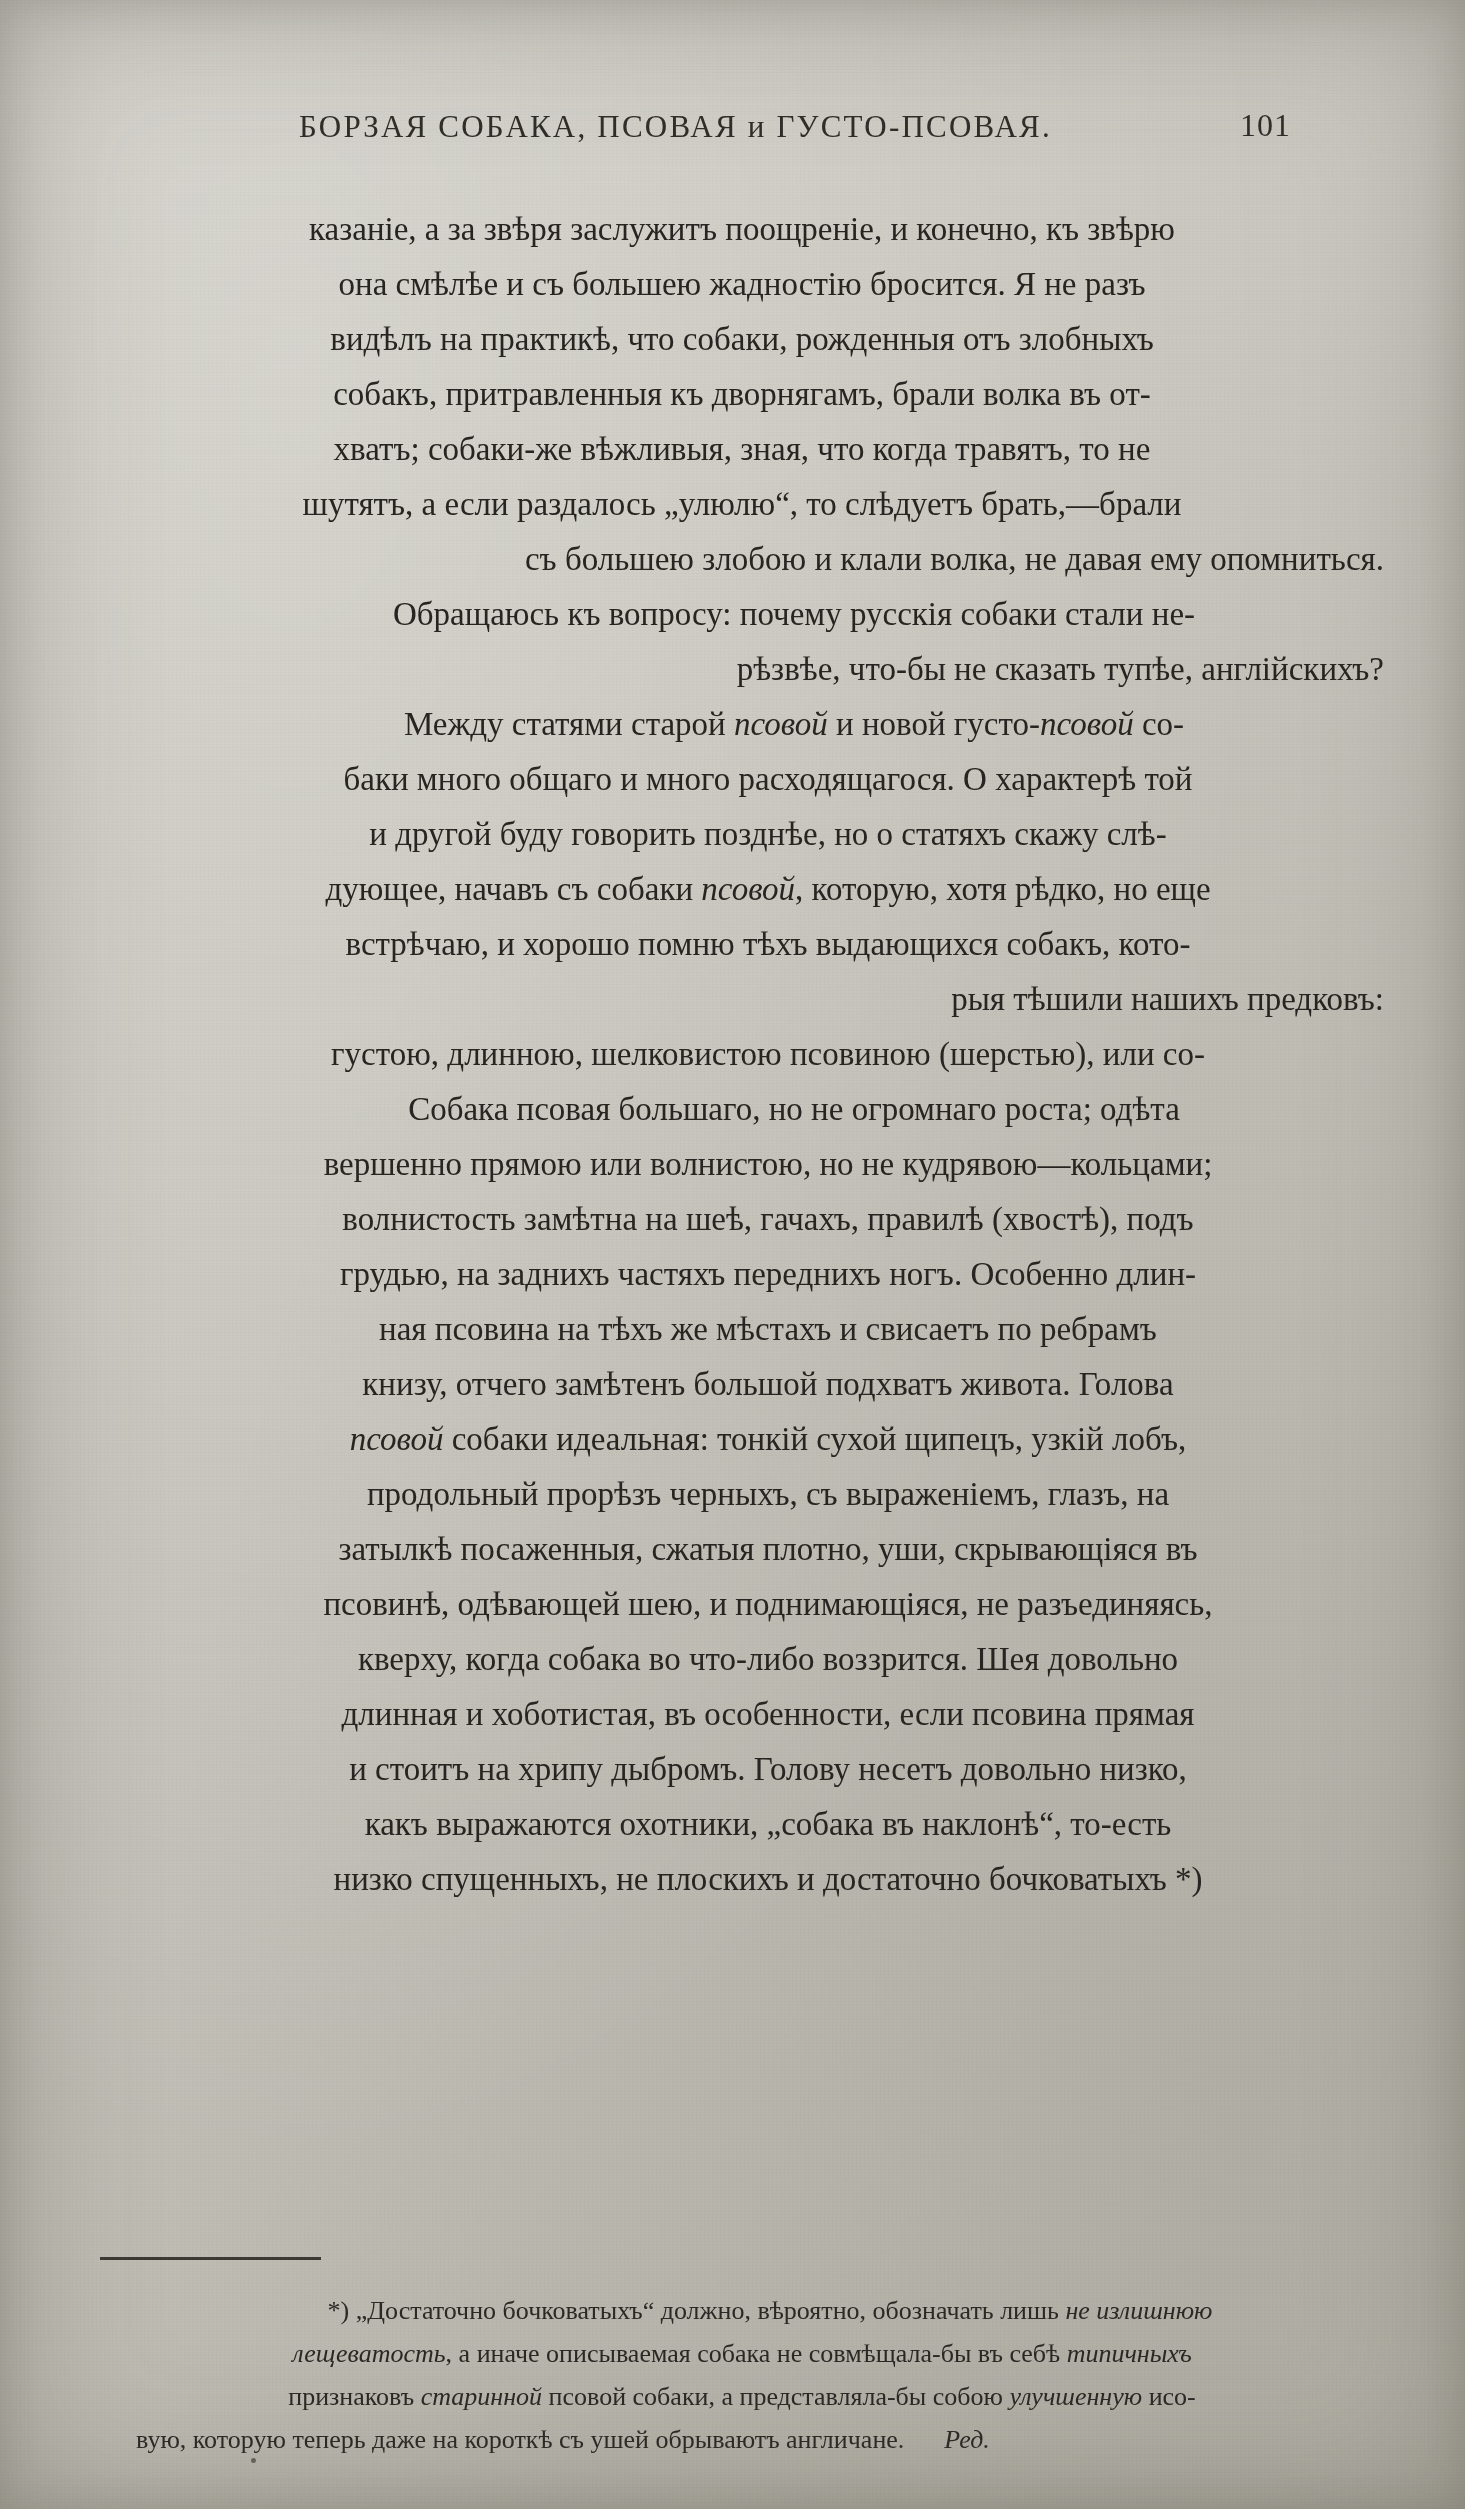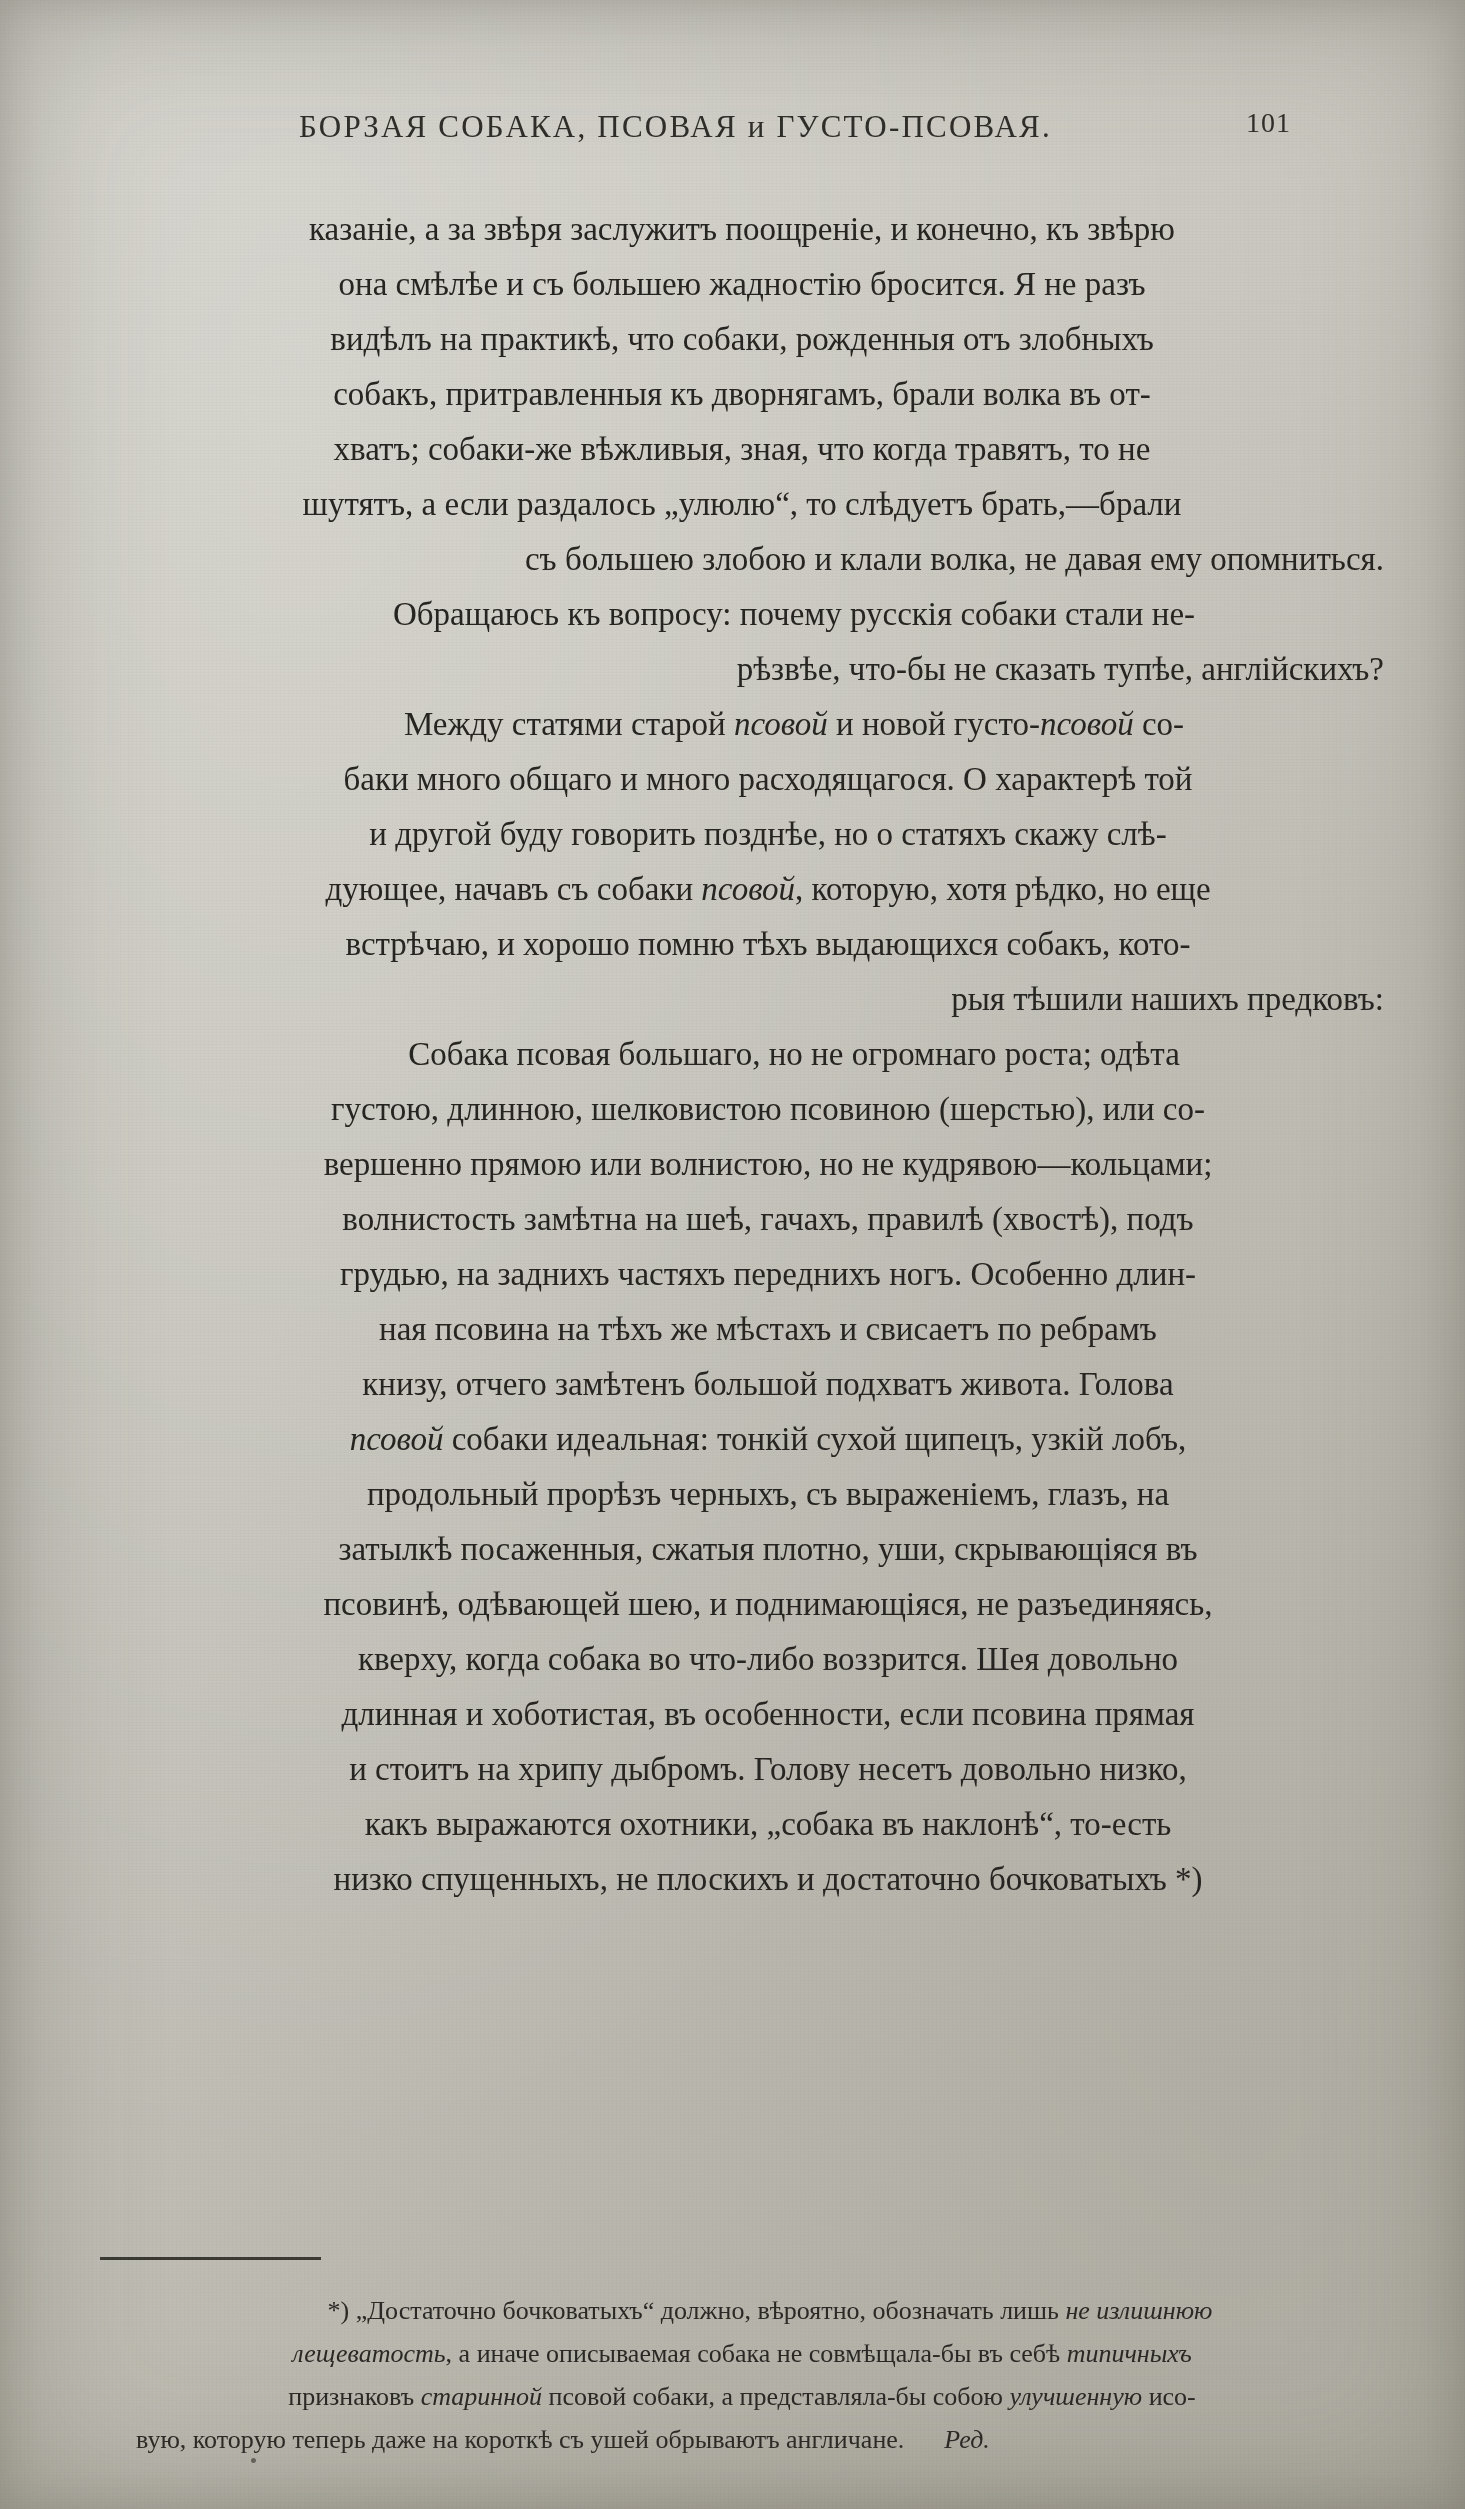--- a/index.html
+++ b/index.html
@@ -56,21 +56,21 @@
     text-align: left;
     font-size: 31px;
     letter-spacing: 2.2px;
     color: #2f2d29;
     white-space: nowrap;
   }
   .folio {
     position: absolute;
     right: 175px;
     top: 107px;
-    font-size: 28px;
+    font-size: 32px;
     color: #2f2d29;
     letter-spacing: 1px;
   }
 
   
   .body-block {
     position: absolute;
     left: 100px;
     top: 202px;
     width: 1284px;
@@ -201,25 +201,25 @@
         </span>
         <span class="ln just">
           <span>встрѣчаю, и хорошо помню тѣхъ выдающихся собакъ, кото-</span>
         </span>
         <span class="ln just last">
           <span>рыя тѣшили нашихъ предковъ:</span>
         </span>
       </p>
 
       <p class="indent">
+        <span class="ln just">
+          <span>густою, длинною, шелковистою псовиною (шерстью), или со-</span>
+        </span>
         <span class="ln just" style="padding-left:52px">
           <span>Собака псовая большаго, но не огромнаго роста; одѣта</span>
-        </span>
-        <span class="ln just">
-          <span>густою, длинною, шелковистою псовиною (шерстью), или со-</span>
         </span>
         <span class="ln just">
           <span>вершенно прямою или волнистою, но не кудрявою—кольцами;</span>
         </span>
         <span class="ln just">
           <span>волнистость замѣтна на шеѣ, гачахъ, правилѣ (хвостѣ), подъ</span>
         </span>
         <span class="ln just">
           <span>грудью, на заднихъ частяхъ переднихъ ногъ. Особенно длин-</span>
         </span>

